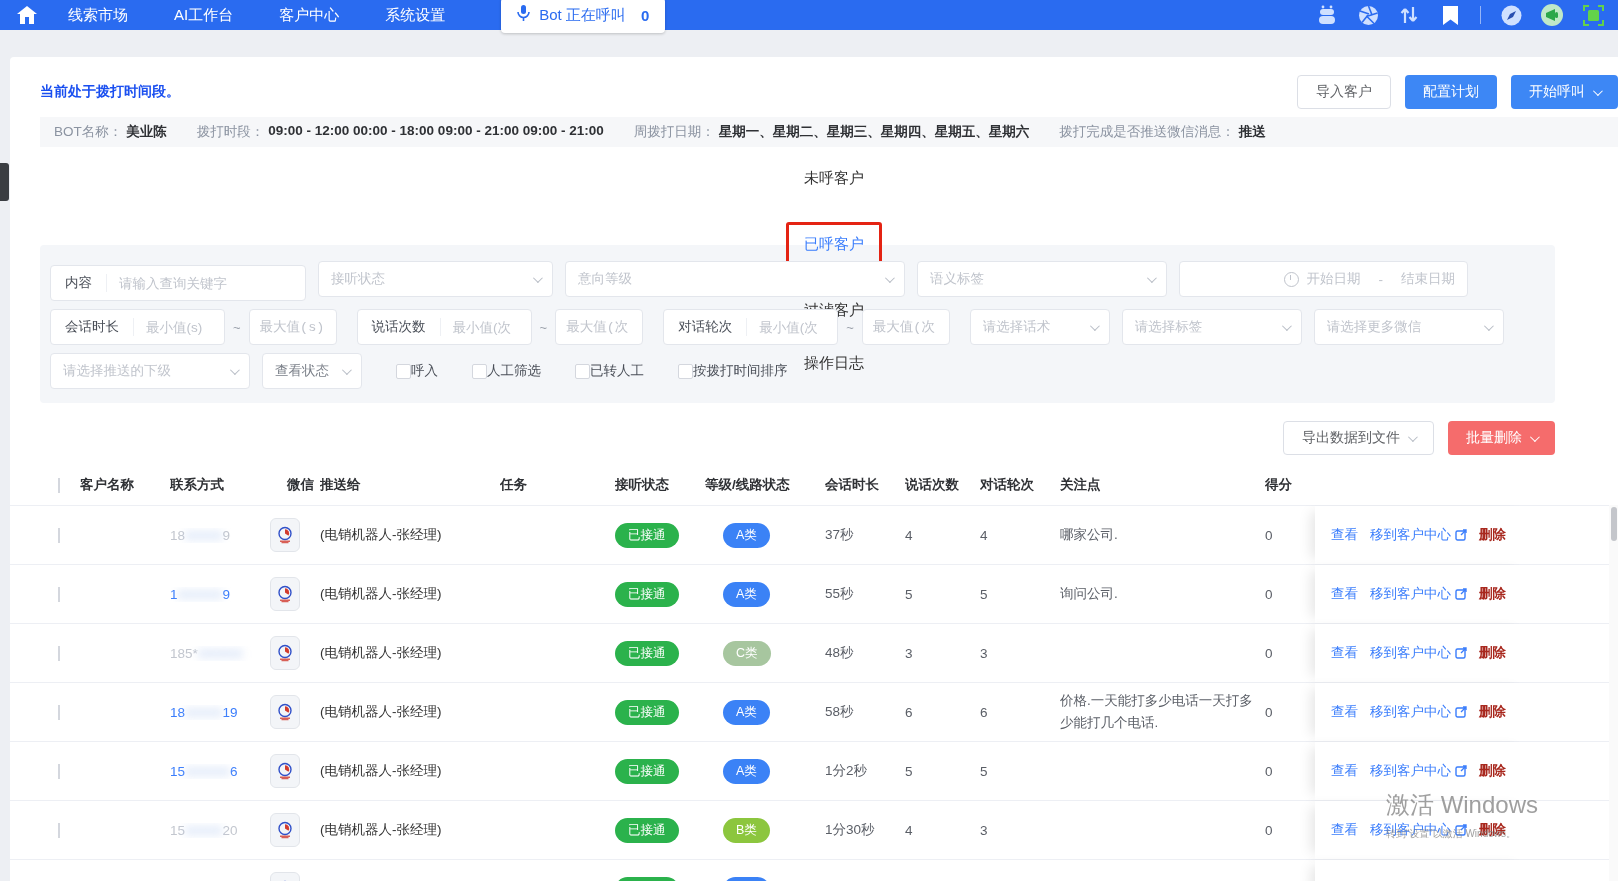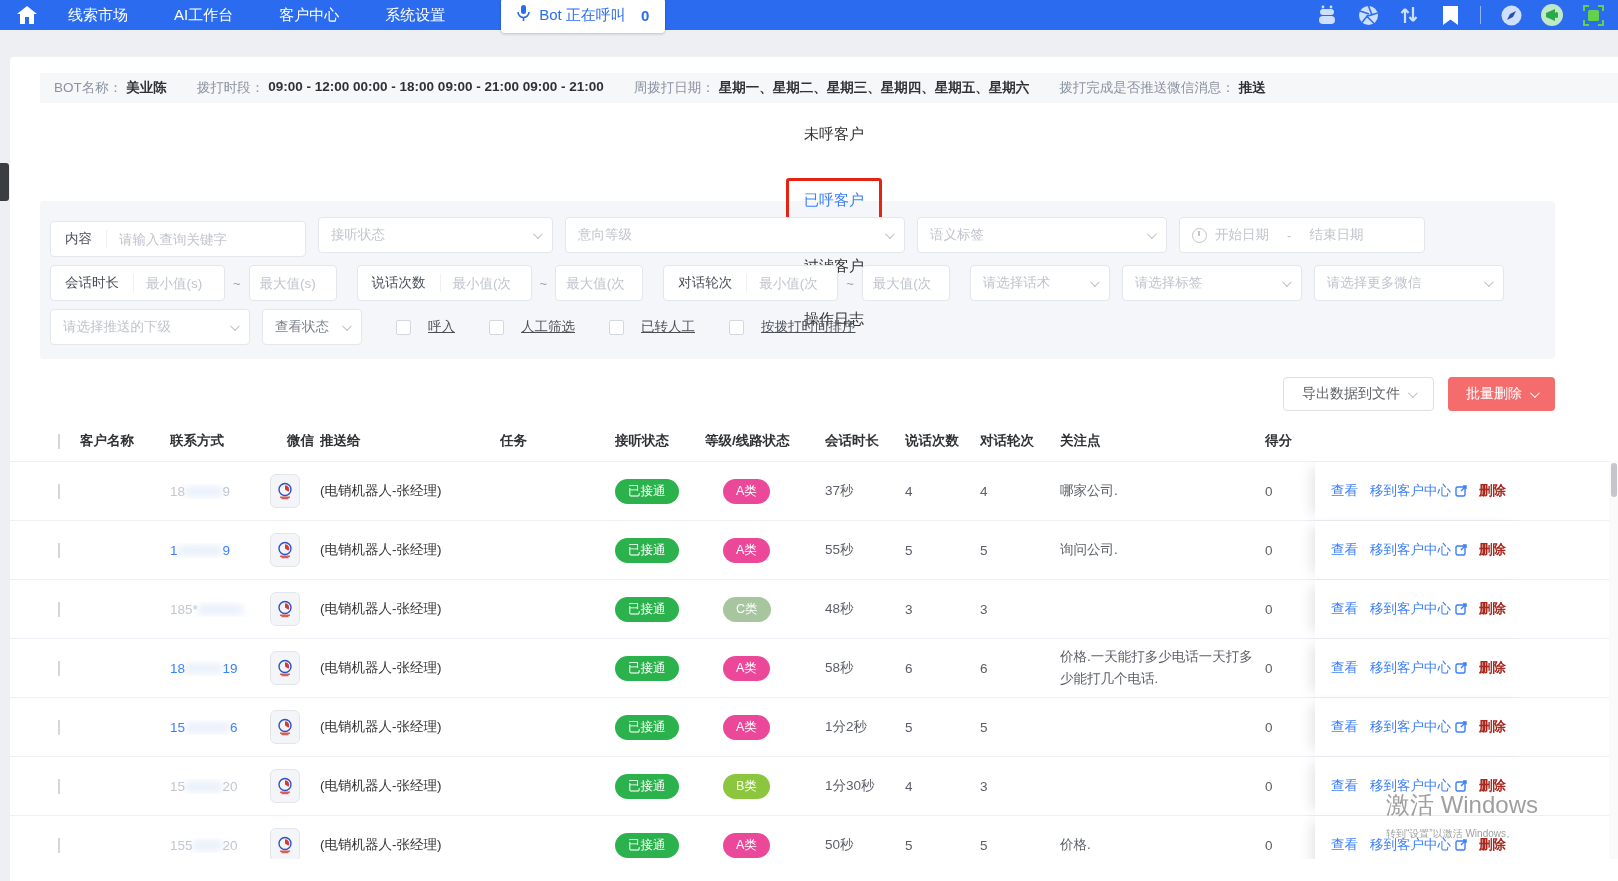--- a/index.html
+++ b/index.html
@@ -54,24 +54,24 @@
   .frow{display:flex;align-items:center;gap:12px;flex-wrap:nowrap;}
   .ctrl{background:#fff;border:1px solid #e3e6ec;border-radius:4px;height:36px;display:flex;align-items:center;
     font-size:13.5px;color:#c0c4cc;padding:0 12px;cursor:pointer;}
   .ctrl .ph{flex:1;overflow:hidden;white-space:nowrap;}
   .group{background:#fff;border:1px solid #e3e6ec;border-radius:4px;height:36px;display:flex;align-items:center;}
   .group .glabel{color:#4a4f58;font-size:13.5px;padding:0 14px;border-right:1px solid #eef0f4;white-space:nowrap;cursor:default;}
   .group input{border:none;outline:none;height:100%;font-size:13.5px;padding:0 12px;width:100%;
     font-family:inherit;color:#333;background:transparent;}
   .group input::placeholder{color:#c0c4cc;}
   .minmax{background:#fff;border:1px solid #e3e6ec;border-radius:4px;height:36px;width:88px;}
-  .minmax input{width:100%;height:100%;border:none;outline:none;font-size:13.5px;padding:0 10px;font-family:Liberation Sans, sans-serif;background:transparent;}
+  .minmax input{width:100%;height:100%;border:none;outline:none;font-size:13.5px;padding:0 10px;font-family:Liberation Mono, monospace;background:transparent;}
   .minmax input::placeholder{color:#c0c4cc;}
   .tilde{color:#9aa0aa;font-size:13px;margin:0 -4px;}
-  .chk{display:flex;align-items:center;gap:17px;font-size:13.5px;color:#4a4f58;cursor:pointer;white-space:nowrap;text-decoration:underline;}
+  .chk{display:flex;align-items:center;gap:0;font-size:13.5px;color:#4a4f58;cursor:pointer;white-space:nowrap;}
   .cb{width:15px;height:15px;border:1px solid #d4d7de;border-radius:2px;background:#fff;}
   .clock{width:15px;height:15px;border:1.5px solid #c0c4cc;border-radius:50%;position:relative;margin-right:8px;flex:none;}
   .clock:after{content:"";position:absolute;left:5px;top:2px;width:1.5px;height:5px;background:#c0c4cc;}
 
   
   .toolbar{display:flex;justify-content:flex-end;gap:14px;margin:18px 63px 0 0;}
 
   
   .table-wrap{position:relative;margin:10px 0 0 0;}
   .trow{display:flex;align-items:center;}
@@ -90,21 +90,21 @@
   .c-focus{width:205px;line-height:1.6;}
   .c-score{width:50px;}
   .c-ops{width:215px;background:#fff;box-shadow:-10px 0 12px -6px rgba(0,0,0,.10);height:100%;
     display:flex;align-items:center;gap:12px;padding-left:16px;}
   .thead{height:40px;font-weight:bold;}
   .thead .cell{color:#2f3135;font-size:13.5px;}
   .tbody{height:398px;overflow:hidden;}
   .tbody .trow{height:59px;border-top:1px solid #edeff4;}
   .pill{display:inline-block;border-radius:13px;color:#fff;font-size:12.5px;padding:4px 13px;white-space:nowrap;}
   .pill.listen{background:#2bb24c;}
-  .pill.A{background:#ec4899;}
+  .pill.A{background:#3b82f6;}
   .pill.B{background:#8cc63e;}
   .pill.C{background:#a7c69f;}
   .phone{white-space:nowrap;}
   .phone.blue{color:#3a7dfc;cursor:pointer;}
   .phone.gray{color:#c3c7cf;}
   .phone .mask{filter:blur(4px);color:#bcd0f2;}
   .wx-box{width:30px;height:34px;background:#f3f5f8;border:1px solid #e2e5ea;border-radius:6px;
     display:flex;align-items:center;justify-content:center;flex-direction:column;cursor:pointer;}
   .link{font-size:13.5px;color:#3a7dfc;cursor:pointer;white-space:nowrap;display:inline-flex;align-items:center;gap:4px;}
   .link.del{color:#a8271d;font-weight:bold;}
@@ -198,20 +198,31 @@
           <rect x="5" y="5" width="11" height="11" rx="1.5" fill="#63d24a"></rect>
         </svg>
     </span>
   </div>
 </nav>
 
 <span class="drawer-handle"></span>
 
 <div class="card">
 
+  <div class="card-top">
+    <div class="status-text">当前处于拨打时间段。</div>
+    <div class="top-buttons">
+      <button class="btn plain">导入客户</button>
+      <button class="btn primary">配置计划</button>
+      <button class="btn primary">
+        <span>开始呼叫</span>
+        <span class="caret white"></span>
+      </button>
+    </div>
+  </div>
 
   <div class="info-bar">
     <span class="info-item">
       <span class="lb">BOT名称：</span>
         <span class="vl">美业陈</span>
     </span>
     <span class="info-item">
       <span class="lb">拨打时段：</span>
         <span class="vl">09:00 - 12:00 00:00 - 18:00 09:00 - 21:00 09:00 - 21:00</span>
     </span>
@@ -245,21 +256,21 @@
           <span class="caret"></span>
       </div>
       <div class="ctrl" style="width:340px;">
         <span class="ph">意向等级</span>
           <span class="caret"></span>
       </div>
       <div class="ctrl" style="width:250px;">
         <span class="ph">语义标签</span>
           <span class="caret"></span>
       </div>
-      <div class="ctrl" style="width:246px;">
+      <div class="ctrl" style="width:289px;justify-content:flex-end;">
         <span class="clock"></span>
         <span style="margin-right:18px;">开始日期</span>
         <span style="margin-right:18px;color:#c0c4cc;">-</span>
         <span>结束日期</span>
       </div>
     </div>
     <div class="frow">
       <div class="group">
         <span class="glabel">会话时长</span>
         <input style="width: 90px;" placeholder="最小值(s)">

